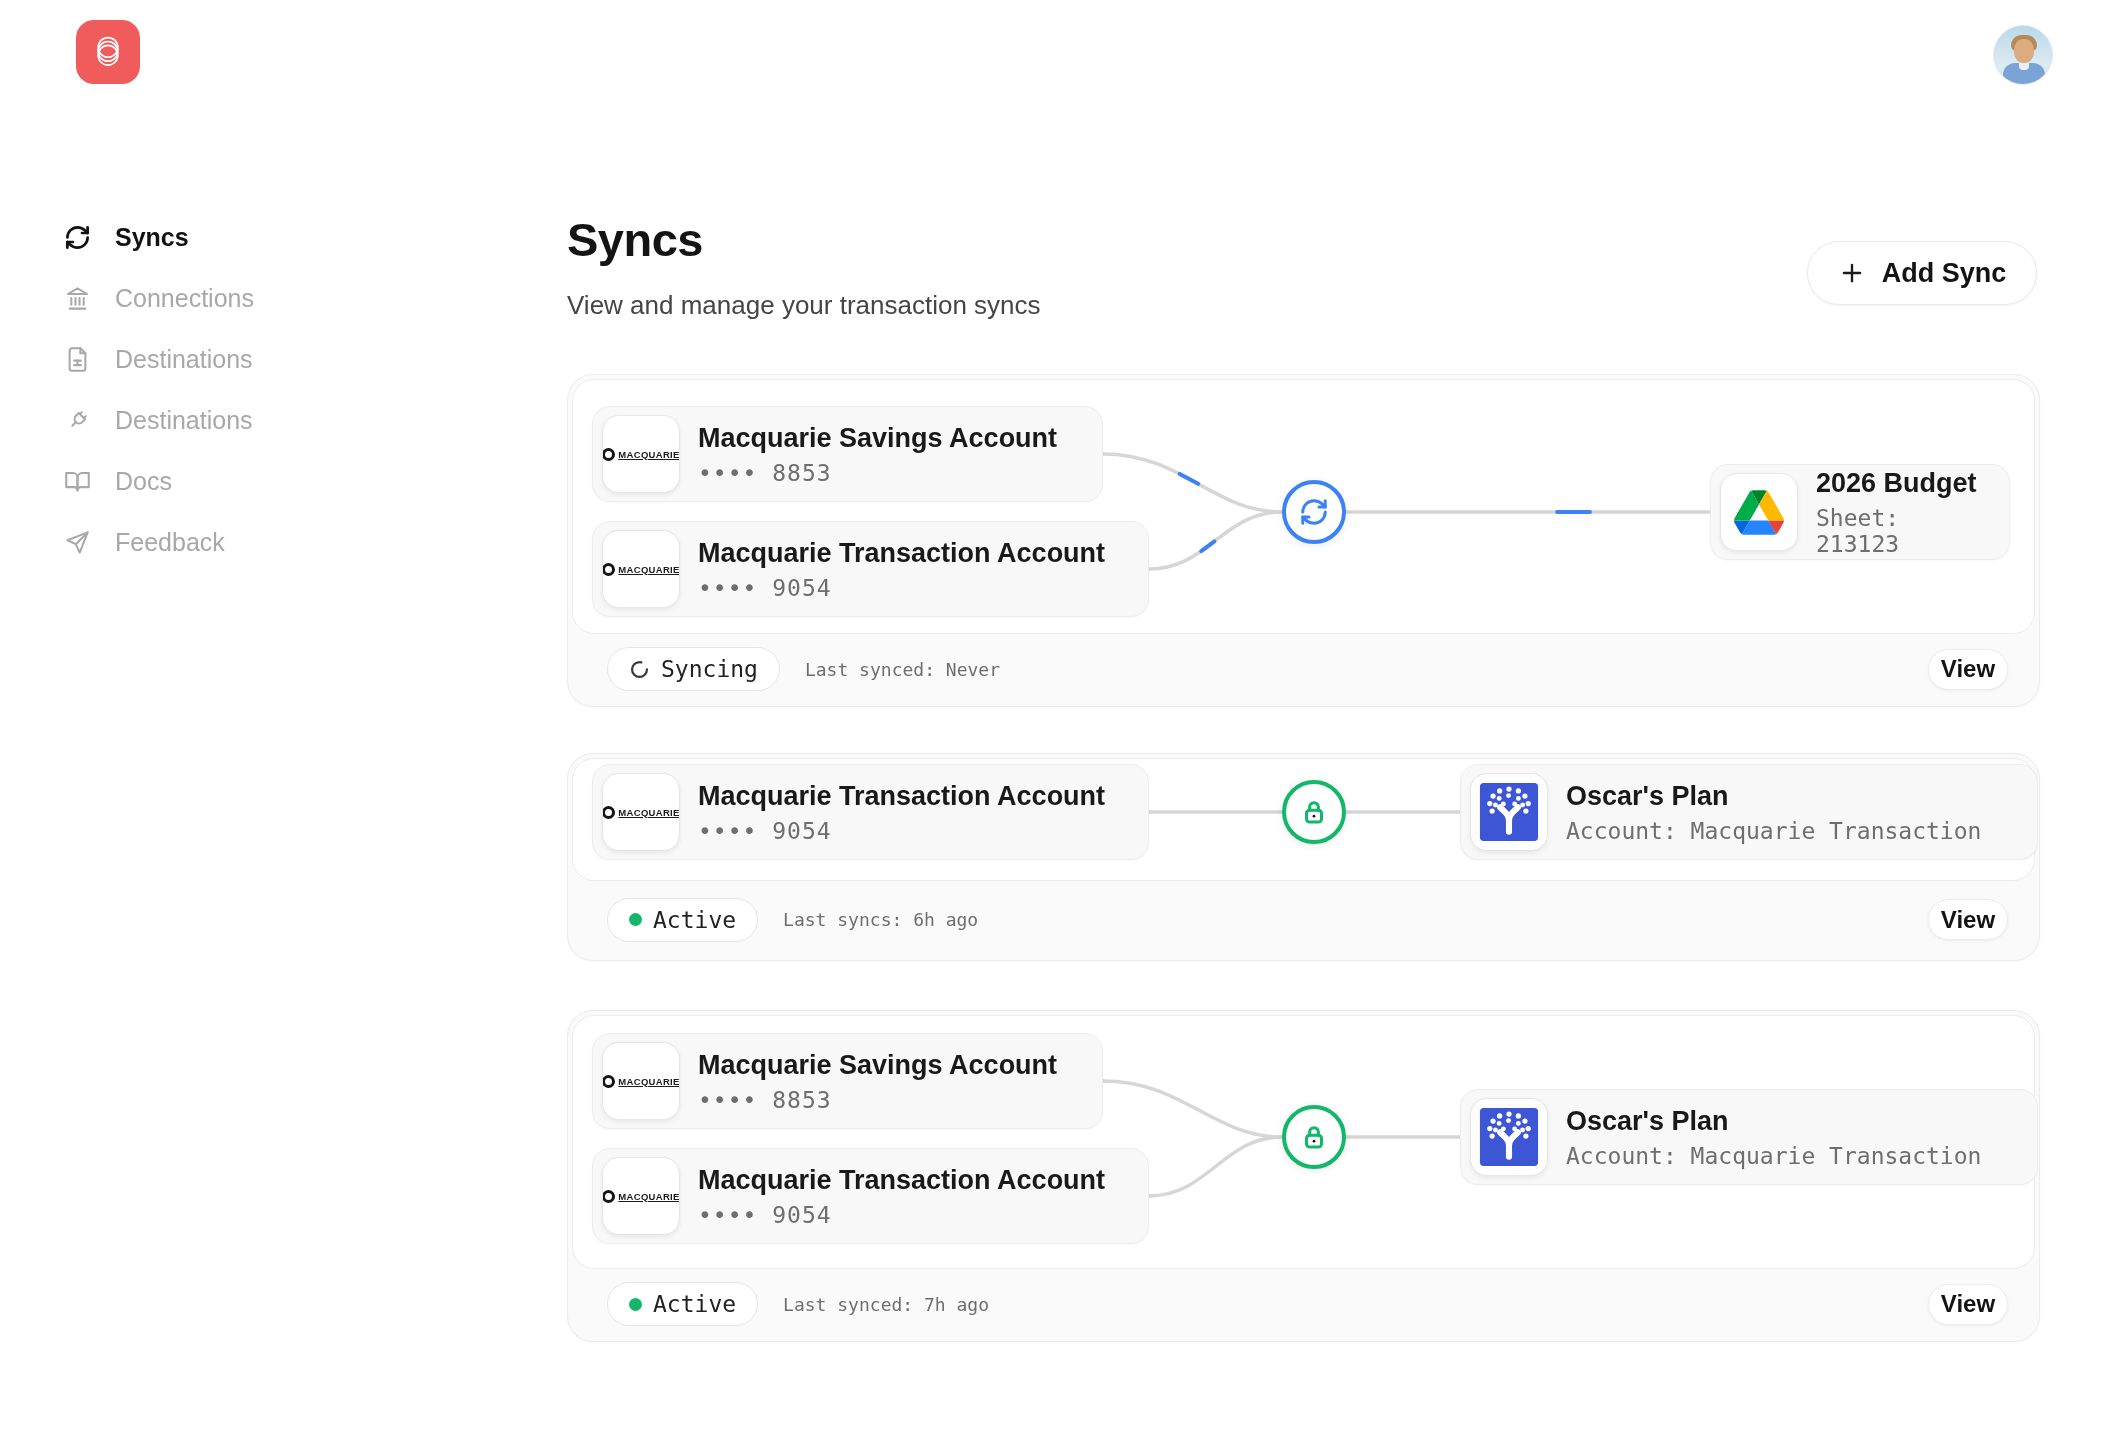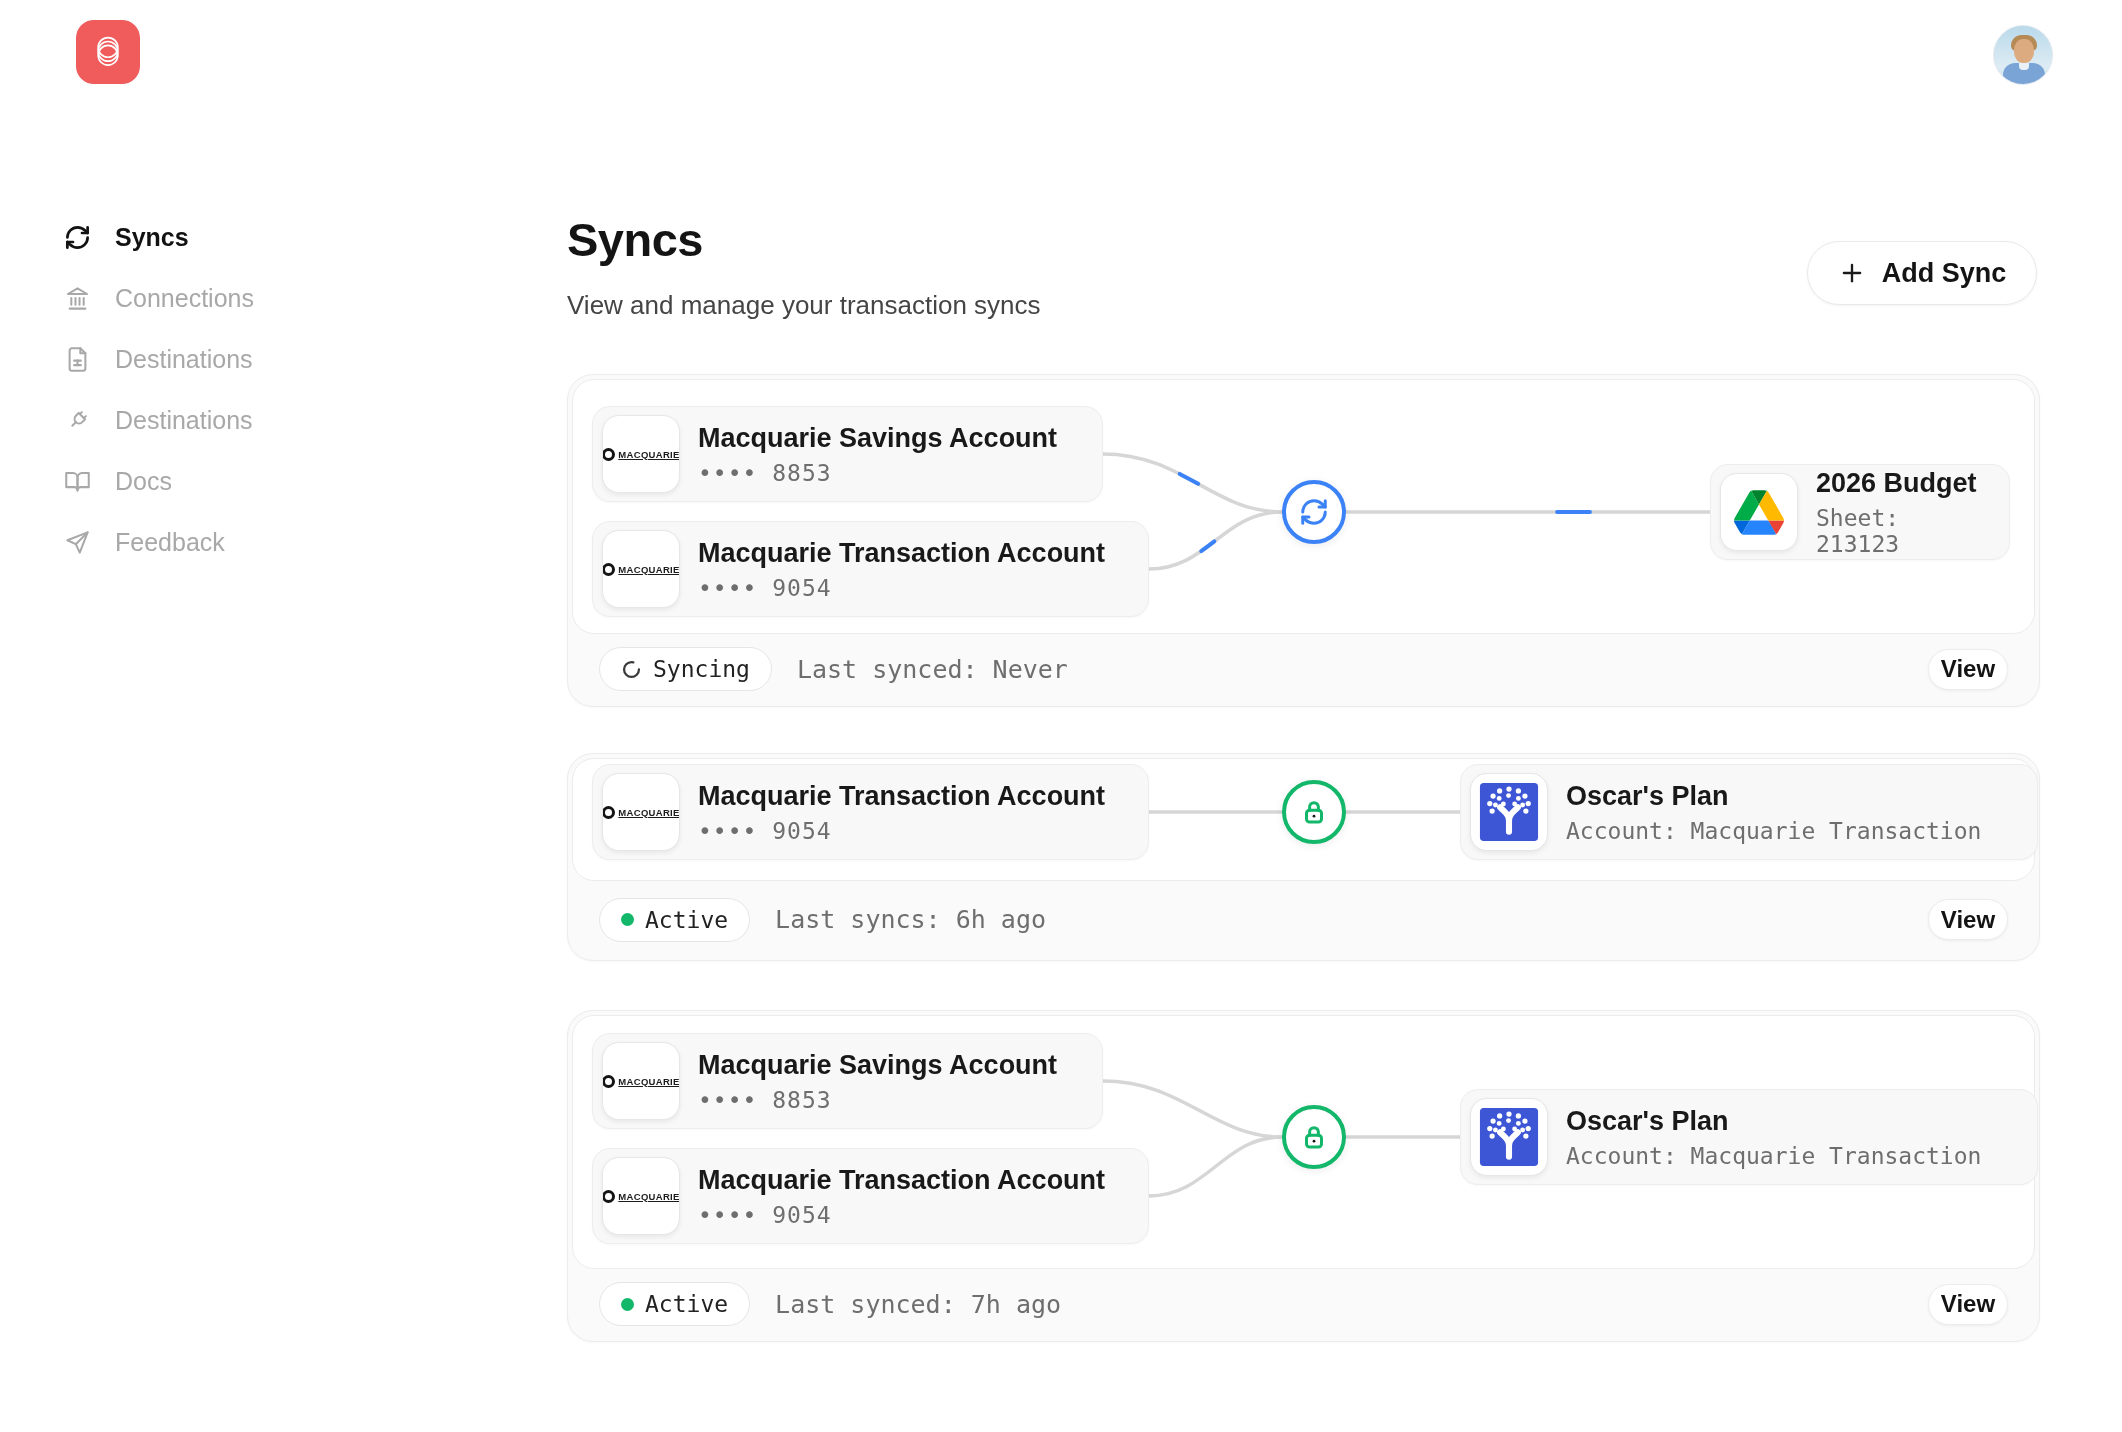--- a/index.html
+++ b/index.html
@@ -63,30 +63,30 @@
   .acct-name { font-size:27px; font-weight:700; color:#191919; line-height:1.25; }
   .acct-sub { font-size:23px; color:#6e6e6e; margin-top:5px; letter-spacing:1px; }
 
   .node { position:absolute; width:64px; height:64px; border-radius:50%; background:#fff;
           display:flex; align-items:center; justify-content:center; box-shadow:0 2px 8px rgba(0,0,0,.08); }
   .node svg { width:30px; height:30px; fill:none; stroke-width:2.4; stroke-linecap:round; stroke-linejoin:round; }
   .node.sync { border:4px solid #3B82F6; } .node.sync svg { stroke:#3B82F6; }
   .node.lock { border:4px solid #12B76A; } .node.lock svg { stroke:#12B76A; }
 
   
-  .card-footer { position:absolute; left:0; right:0; bottom:0; display:flex; align-items:center; padding:0 31px; }
+  .card-footer { position:absolute; left:8px; right:0; bottom:0; display:flex; align-items:center; padding:0 31px; }
   #card-0 .card-footer { height:74px; } #card-1 .card-footer { height:81px; } #card-2 .card-footer { height:74px; }
   .badge { height:44px; border-radius:22px; background:#fff; border:1px solid #e6e6e6;
            display:flex; align-items:center; padding:0 21px; gap:11px; }
   .badge .txt { font-size:23px; color:#222; }
   .badge .spinner { width:21px; height:21px; animation:spin 1s linear infinite; }
   .badge .spinner circle { fill:none; stroke:#3a3a3a; stroke-width:2.6; stroke-dasharray:42 14; stroke-linecap:round; }
   .badge .dot { width:13px; height:13px; border-radius:50%; background:#12B76A; }
   @keyframes spin { to { transform:rotate(360deg); } }
-  .last-synced { margin-left:25px; font-size:25px; color:#6e6e6e;text-align:center; }
+  .last-synced { margin-left:25px; font-size:18px; color:#6e6e6e;text-align:center; }
   .view-btn { margin-left:auto; width:80px; height:41px; border-radius:21px; background:#fff;
               border:1px solid #ececec; box-shadow:0 1px 3px rgba(0,0,0,.06);
               display:flex; align-items:center; justify-content:center;
               font-size:24px; font-weight:600; color:#141414; cursor:pointer; }
 </style>
 </head>
 <body>
 
 <div id="page">
 

